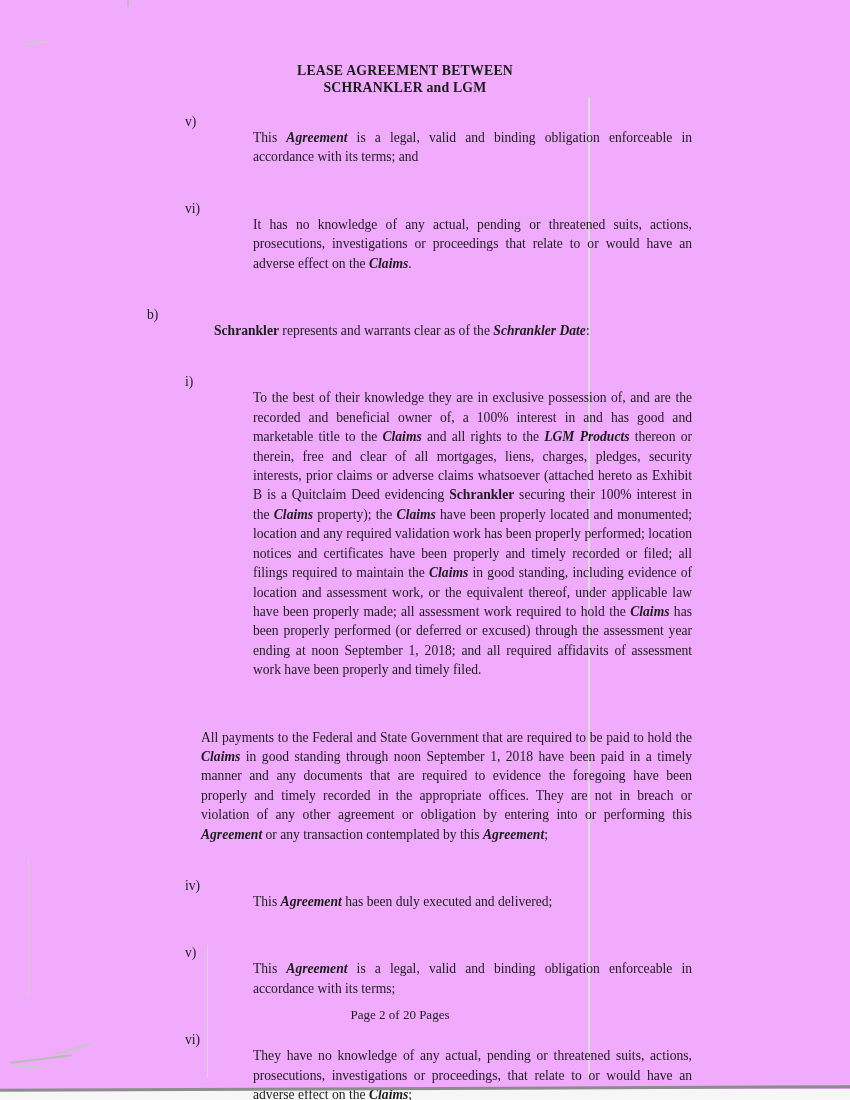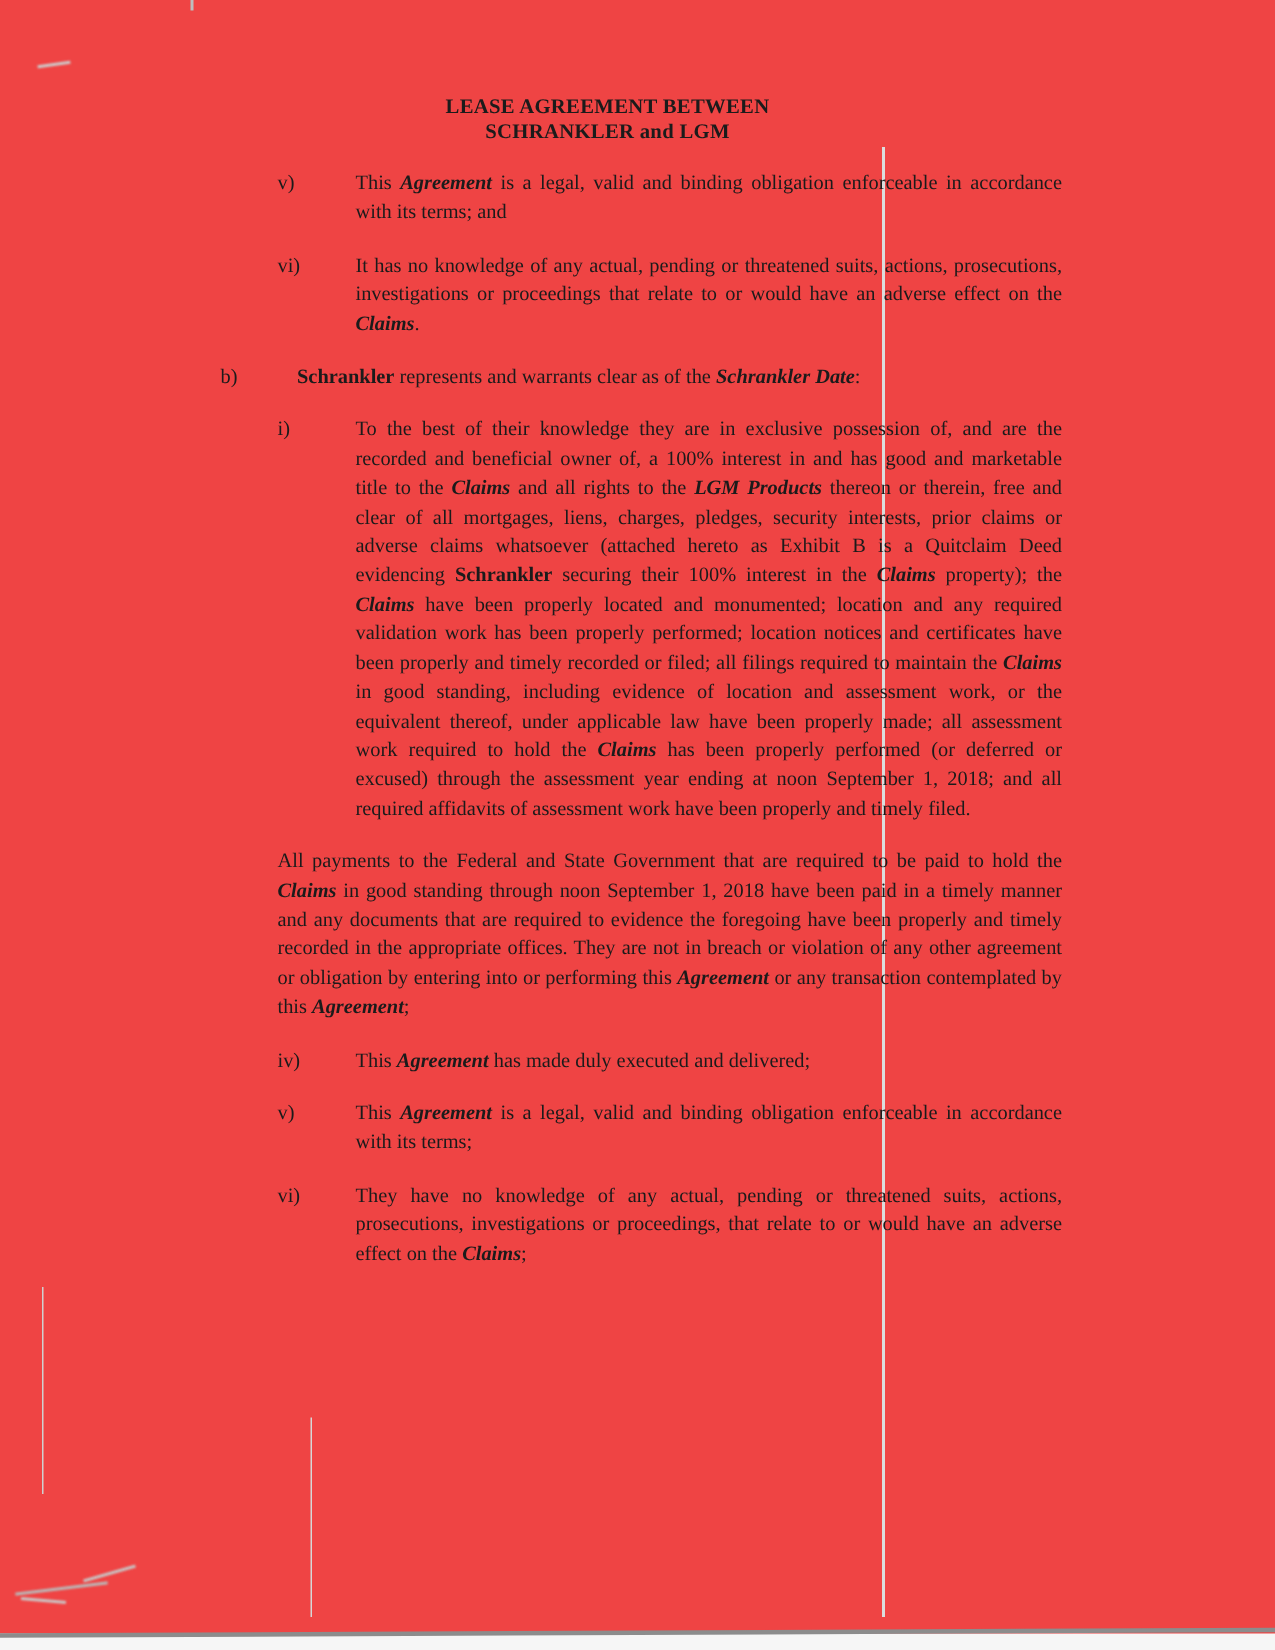--- a/index.html
+++ b/index.html
@@ -1,32 +1,32 @@
 <!DOCTYPE html>
 <html><head>
 <meta charset="utf-8">
 <style>
   html,body { margin:0; padding:0; background:#e8e8e8; }
   .page {
     position:relative; width:850px; height:1100px; margin:0 auto;
-    background:#ef4444; overflow:hidden;
+    background:#f0abfc; overflow:hidden;
     font-family:"Liberation Serif", serif; color:#1b1b1b;
   }
   .content { position:absolute; left:0; top:63px; width:850px; z-index:2; }
   .doc-title {
     text-align:center; font-weight:bold; font-size:13.8px; line-height:16.5px;
     margin:0 40px 16px 0; letter-spacing:0.2px;
   }
   .items { font-size:13.6px; line-height:19.4px; }
   .item { display:flex; margin-bottom:16px; }
   .item.roman { margin-left:185px; margin-right:142px; }
   .item.roman .item-label { width:52px; flex-shrink:0; }
   .item.alpha { margin-left:147px; margin-right:142px; }
   .item.alpha .item-label { width:51px; flex-shrink:0; }
-  .item-text { flex:1; margin:0; text-align:justify; }
+  .item-text { flex:1; margin:16px; text-align:justify; }
   .b { font-weight:bold; }
   .i { font-style:italic; }
   .footer {
     position:absolute; left:0; top:1007px; width:850px; z-index:2;
     text-align:center; font-size:13px; padding-right:50px; box-sizing:border-box;
   }
   
   .artifact { position:absolute; z-index:1; }
   .streak-main { left:588px; top:98px; width:2px; height:980px; background:#dcdcdc; }
   .streak-left { left:28px; top:858px; width:1px; height:138px; background:#cfcfcf; }
@@ -91,30 +91,31 @@
         <p class="item-text"><span>To the best of their knowledge they are in exclusive possession of, and are the recorded and beneficial owner of, a 100% interest in and has good and marketable title to the </span><span class="b i">Claims</span><span> and all rights to the </span><span class="b i">LGM Products</span><span> thereon or therein, free and clear of all mortgages, liens, charges, pledges, security interests, prior claims or adverse claims whatsoever (attached hereto as Exhibit B is a Quitclaim Deed evidencing </span><span class="b">Schrankler</span><span> securing their 100% interest in the </span><span class="b i">Claims</span><span> property); the </span><span class="b i">Claims</span><span> have been properly located and monumented; location and any required validation work has been properly performed; location notices and certificates have been properly and timely recorded or filed; all filings required to maintain the </span><span class="b i">Claims</span><span> in good standing, including evidence of location and assessment work, or the equivalent thereof, under applicable law have been properly made; all assessment work required to hold the </span><span class="b i">Claims</span><span> has been properly performed (or deferred or excused) through the assessment year ending at noon September 1, 2018; and all required affidavits of assessment work have been properly and timely filed.</span></p>
       </div>
 
 
       <div class="item roman">
         <p class="item-text"><span>All payments to the Federal and State Government that are required to be paid to hold the </span><span class="b i">Claims</span><span> in good standing through noon September 1, 2018 have been paid in a timely manner and any documents that are required to evidence the foregoing have been properly and timely recorded in the appropriate offices. They are not in breach or violation of any other agreement or obligation by entering into or performing this </span><span class="b i">Agreement</span><span> or any transaction contemplated by this </span><span class="b i">Agreement</span><span>;</span></p>
       </div>
 
       <div class="item roman">
         <span class="item-label">iv)</span>
-        <p class="item-text"><span>This </span><span class="b i">Agreement</span><span> has made duly executed and delivered;</span></p>
+        <p class="item-text"><span>This </span><span class="b i">Agreement</span><span> has been duly executed and delivered;</span></p>
       </div>
 
       <div class="item roman">
         <span class="item-label">v)</span>
         <p class="item-text"><span>This </span><span class="b i">Agreement</span><span> is a legal, valid and binding obligation enforceable in accordance with its terms;</span></p>
       </div>
 
       <div class="item roman">
         <span class="item-label">vi)</span>
         <p class="item-text"><span>They have no knowledge of any actual, pending or threatened suits, actions, prosecutions, investigations or proceedings, that relate to or would have an adverse effect on the </span><span class="b i">Claims</span><span>;</span></p>
       </div>
 
     </div>
   </div>
 
+  <div class="footer">Page 2 of 20 Pages</div>
 
 </div>
 
 </body></html>

